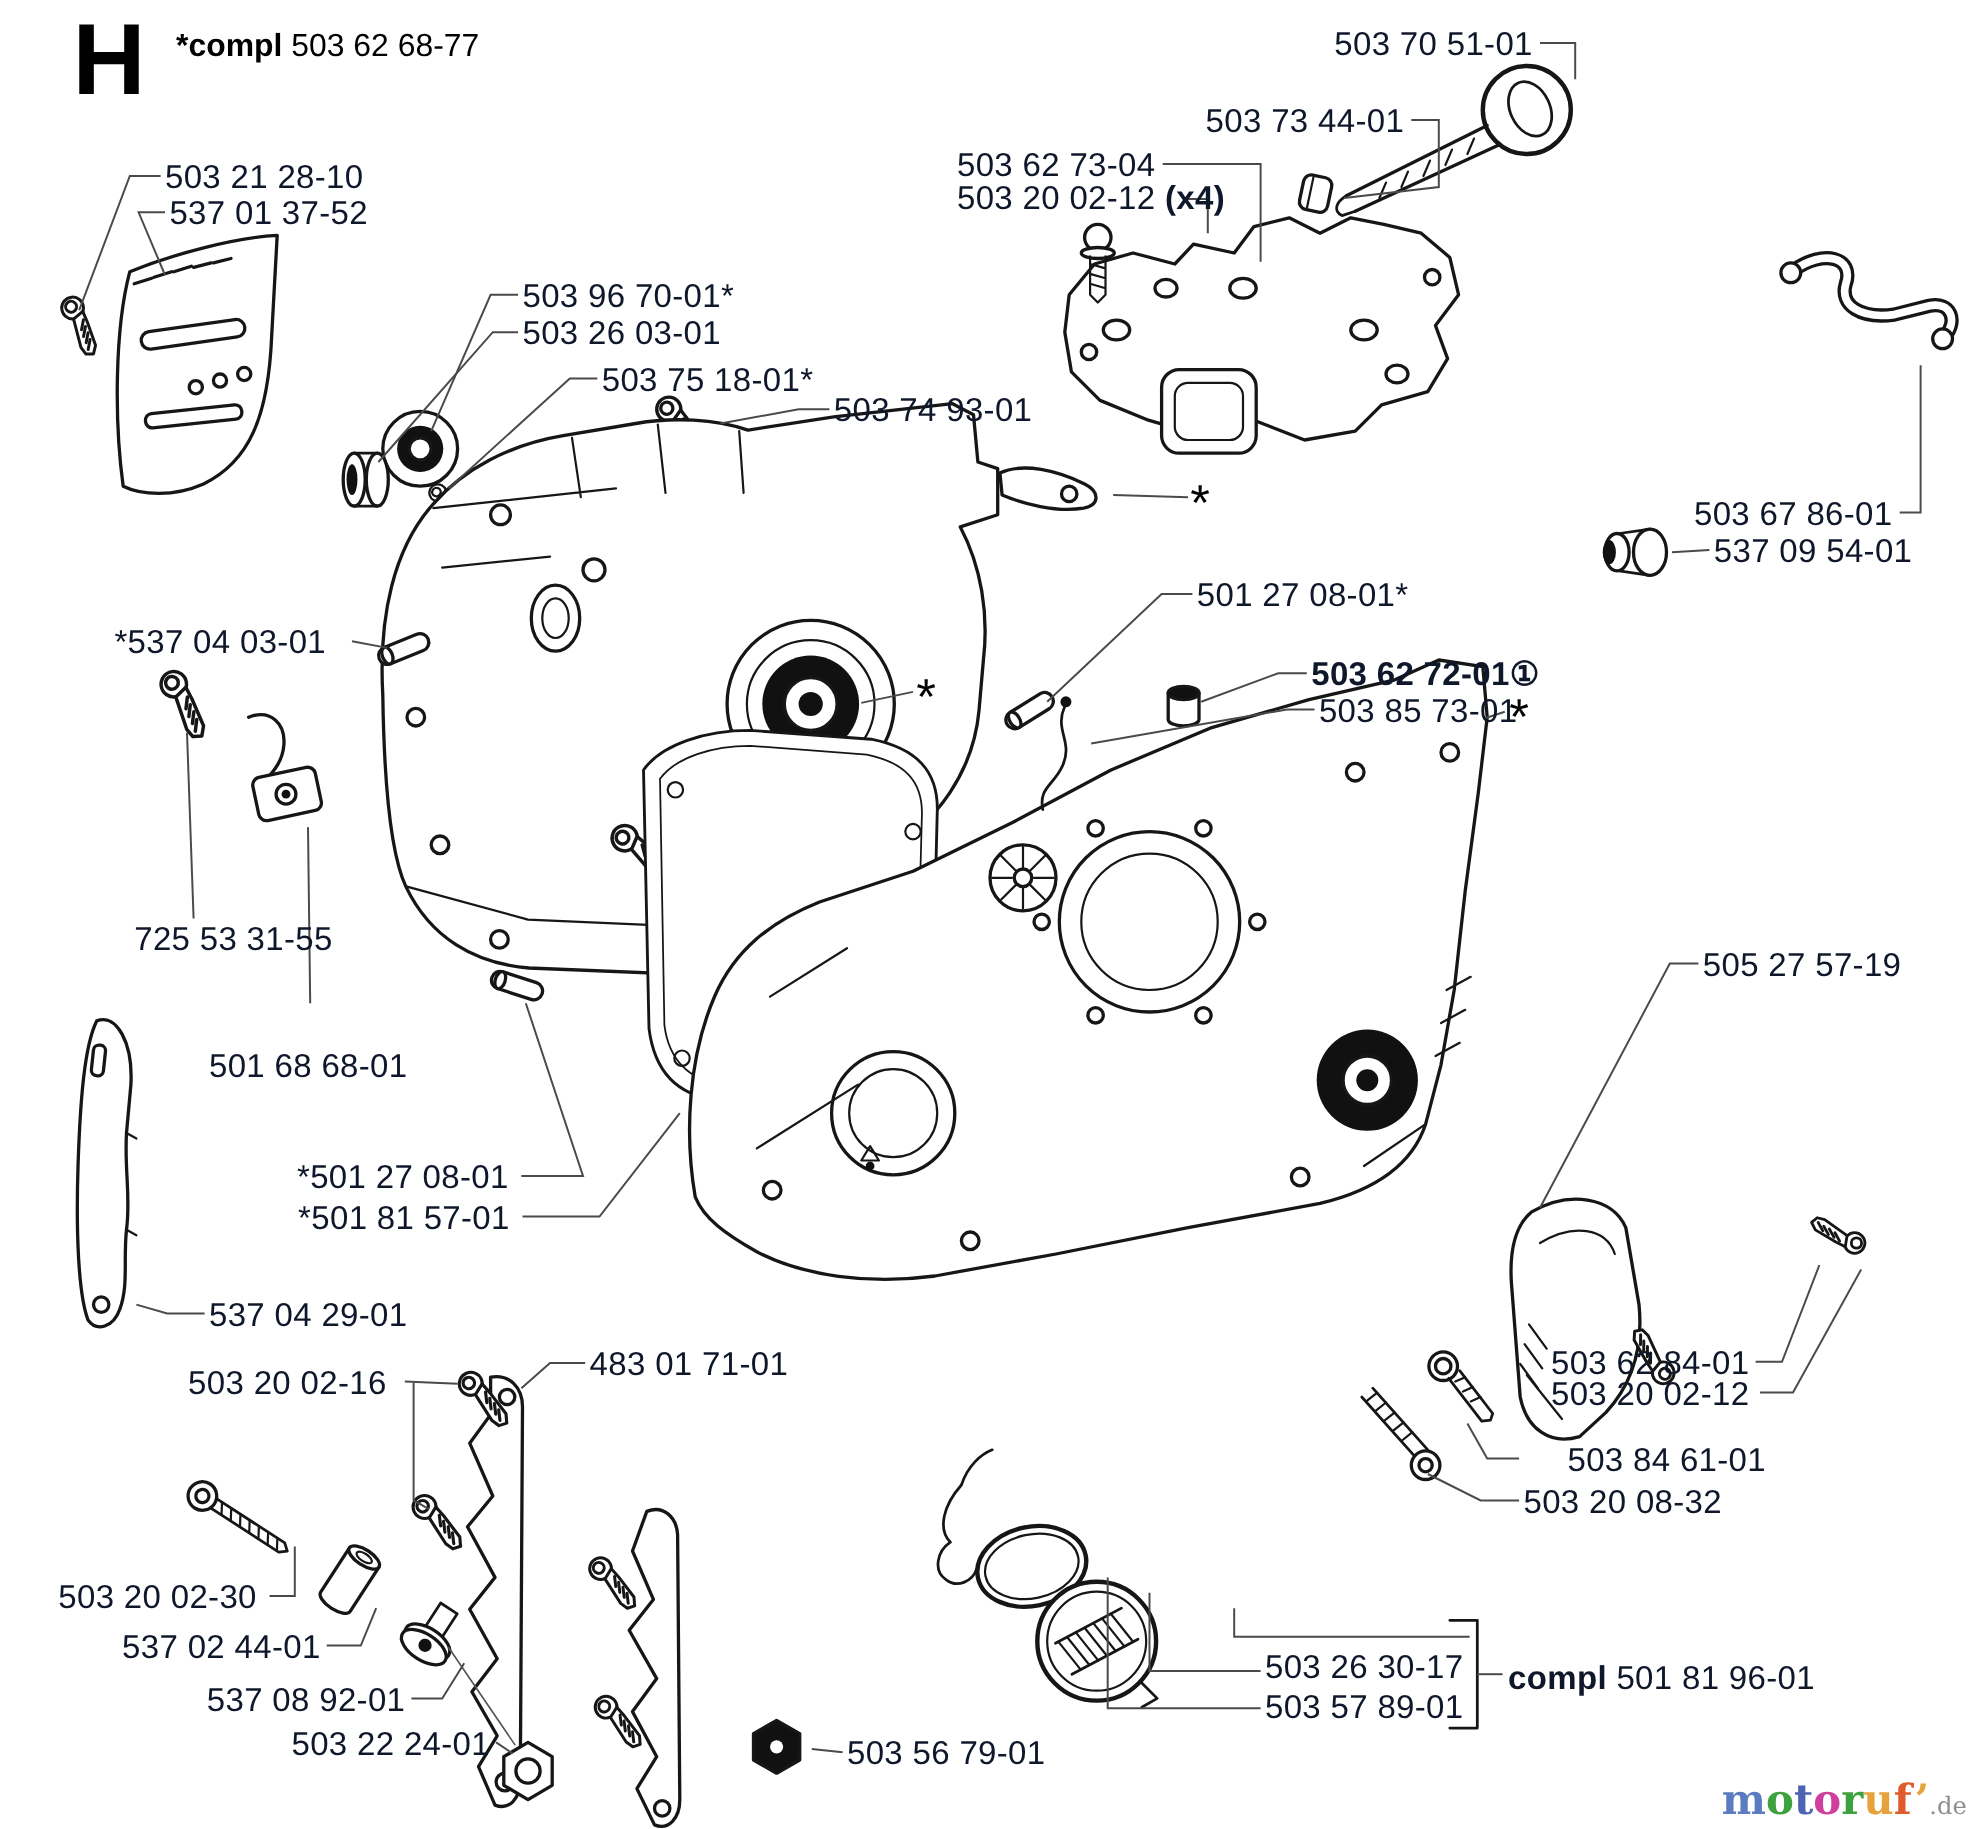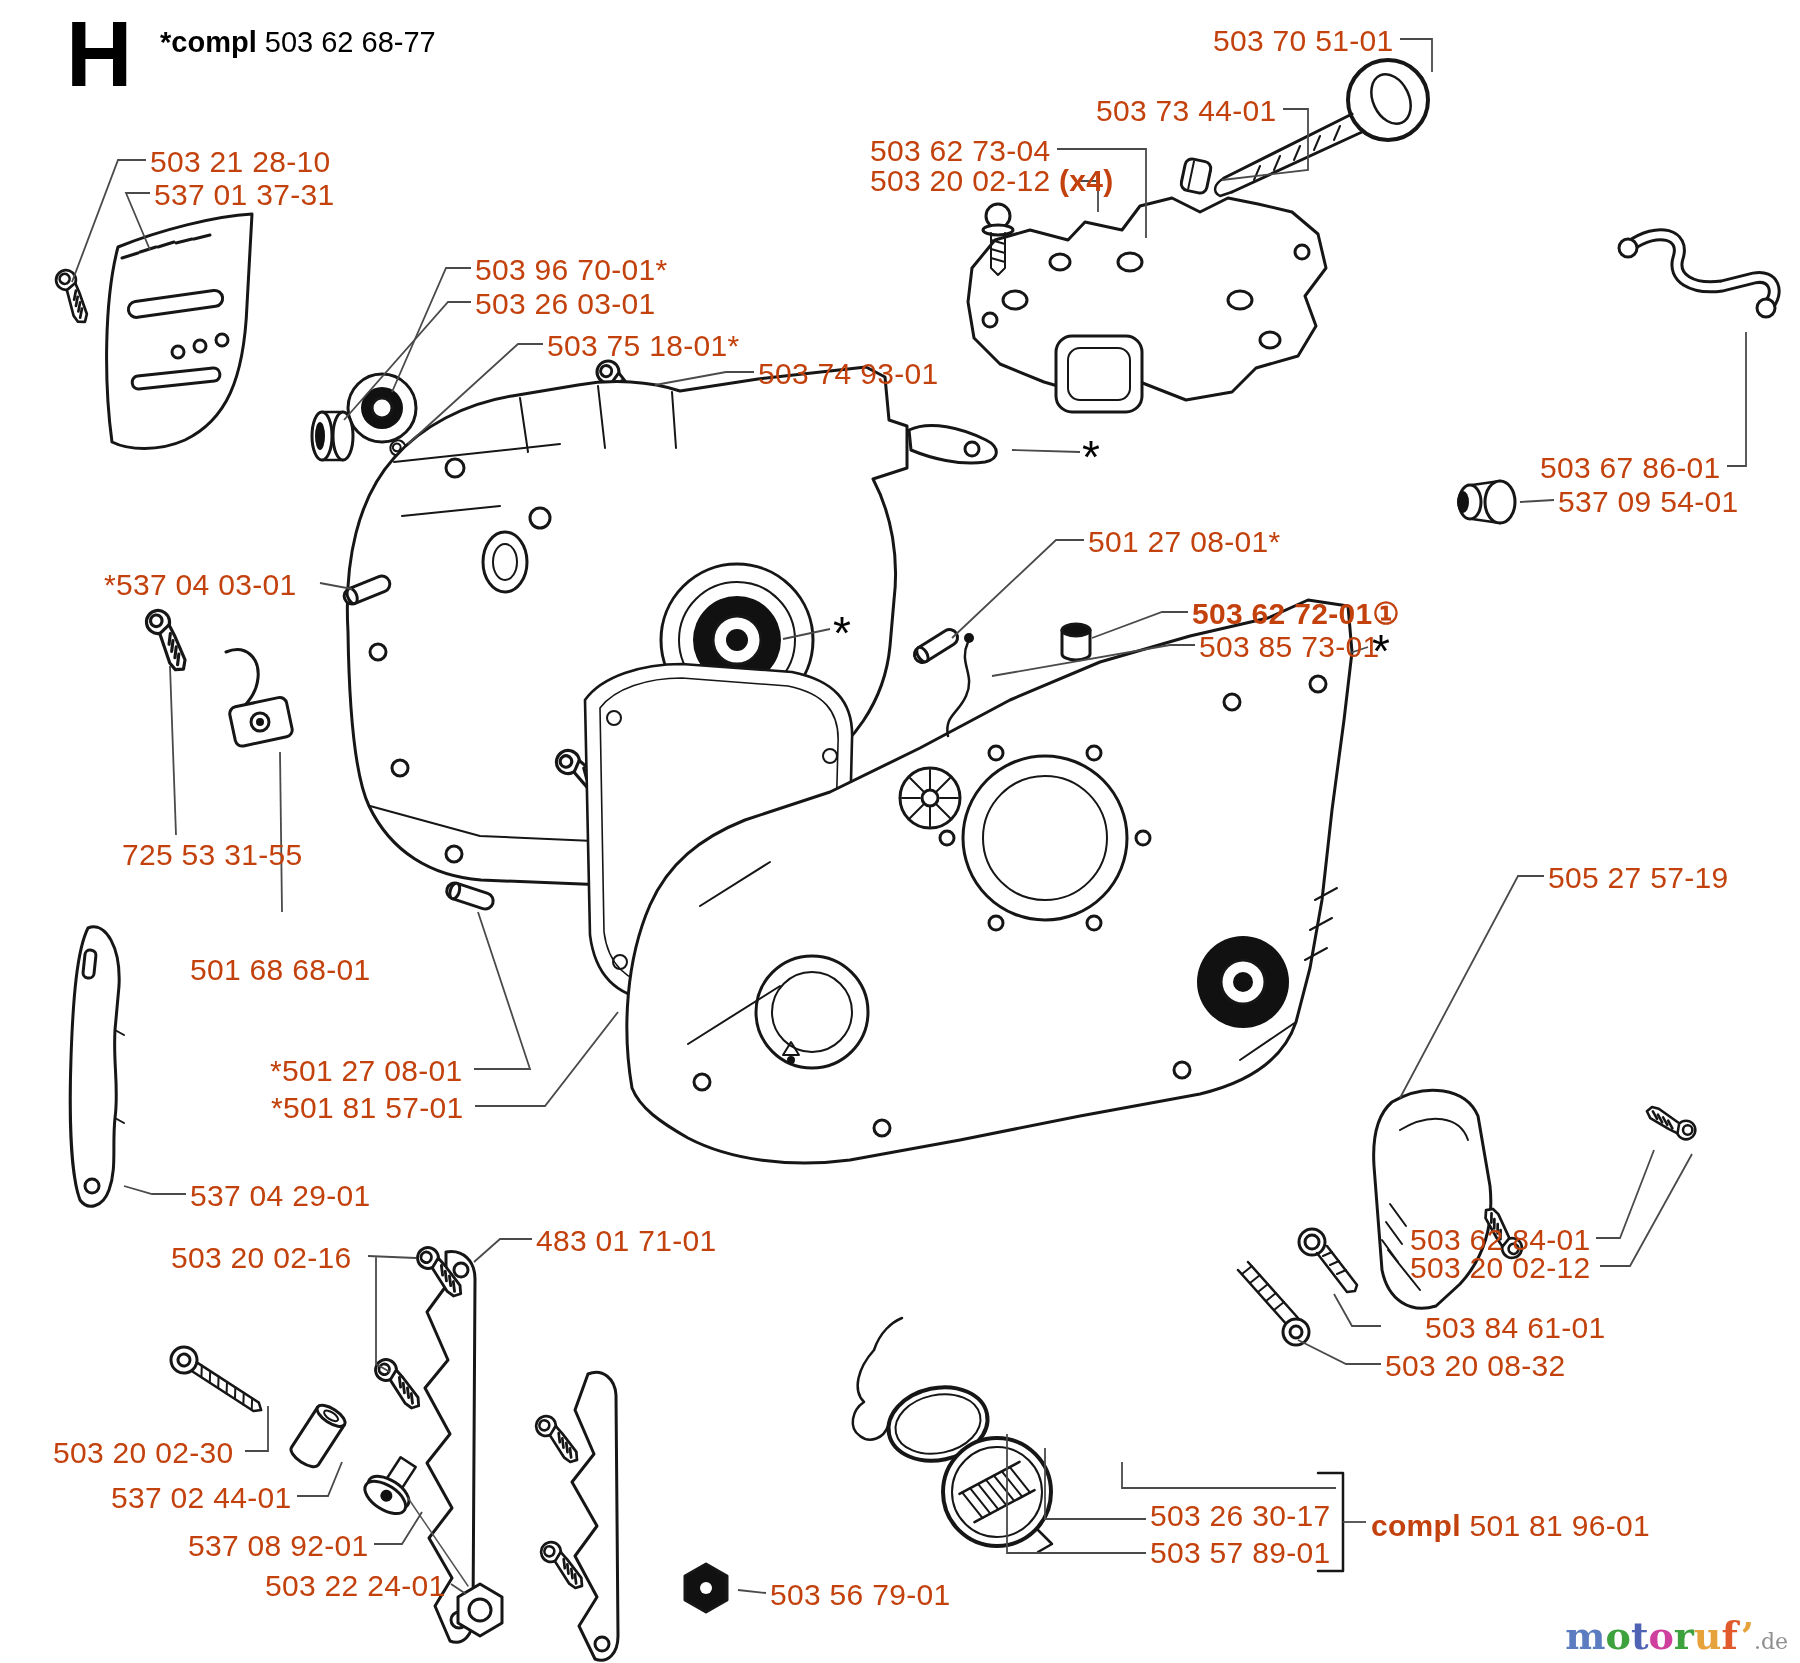--- a/index.html
+++ b/index.html
@@ -4,21 +4,21 @@
 <style>
   html,body{margin:0;padding:0;}
   body{
     width:1800px;height:1663px;position:relative;background:#ffffff;
     font-family:"Liberation Sans",sans-serif;overflow:hidden;color:#000;
   }
   #art{position:absolute;left:0;top:0;z-index:1;}
   #label-layer{position:absolute;left:0;top:0;width:1800px;height:1663px;z-index:2;}
   .plabel{
     position:absolute;font-size:30px;line-height:1.05;white-space:nowrap;
-    color:#c2410c;letter-spacing:0.3px;
+    color:#0f172a;letter-spacing:0.3px;
   }
   .plabel b{font-weight:bold;}
   .ast{
     position:absolute;font-size:46px;line-height:1;color:#030303;font-weight:normal;
   }
   #hletter{
     position:absolute;left:66px;top:8px;font-size:92px;font-weight:bold;line-height:1;
     letter-spacing:2px;
   }
   #header{position:absolute;left:160px;top:26px;font-size:29px;}
@@ -335,21 +335,21 @@
     <path d="M783,639 L830,629"></path>
     <path d="M1350,653 L1368,647"></path>
   </g>
 </svg>
 
 <div id="hletter">H</div>
 <div id="header"><b>*compl </b><span>503 62 68-77</span></div>
 
 <div id="label-layer">
     <div class="plabel" style="left: 150px; top: 146px;">503 21 28-10</div>
-    <div class="plabel" style="left: 154px; top: 179px;">537 01 37-31</div>
+    <div class="plabel" style="left: 154px; top: 179px;">537 01 37-52</div>
     <div class="plabel" style="left: 475px; top: 254px;">503 96 70-01*</div>
     <div class="plabel" style="left: 475px; top: 288px;">503 26 03-01</div>
     <div class="plabel" style="left: 547px; top: 330px;">503 75 18-01*</div>
     <div class="plabel" style="left: 758px; top: 358px;">503 74 93-01</div>
     <div class="plabel" style="left: 1213px; top: 25px;">503 70 51-01</div>
     <div class="plabel" style="left: 1096px; top: 95px;">503 73 44-01</div>
     <div class="plabel" style="left: 870px; top: 135px;">503 62 73-04</div>
     <div class="plabel" style="left: 870px; top: 165px;">503 20 02-12 <b>(x4)</b></div>
     <div class="plabel" style="left: 1540px; top: 452px;">503 67 86-01</div>
     <div class="plabel" style="left: 1558px; top: 486px;">537 09 54-01</div>

